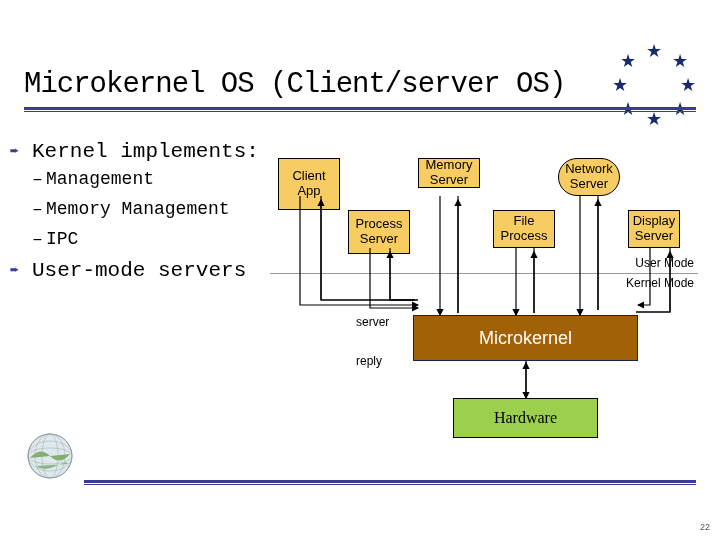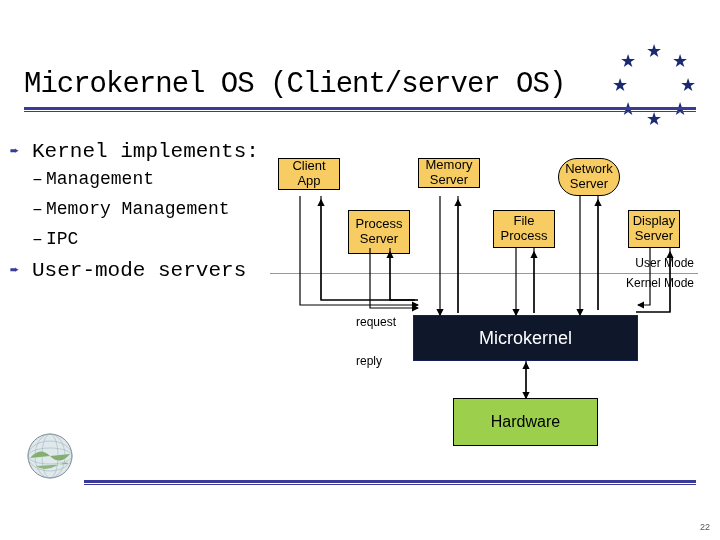--- a/index.html
+++ b/index.html
@@ -95,21 +95,21 @@
     border: 1px solid #000;
     display: flex;
     align-items: center;
     justify-content: center;
     text-align: center;
     font-size: 13px;
     line-height: 1.15;
     padding: 2px;
   }
   .yellow { background: #f7cd63; }
-  .navy   { background: #0f172a; color: #fff; font-size: 18px; border-color: #12225b; }
+  .navy   { background: #a16207; color: #fff; font-size: 18px; border-color: #12225b; }
   .green  { background: #9cd04c; font-size: 16px; }
   .label  {
     position: absolute;
     font-size: 12px;
     font-family: "Arial", sans-serif;
   }
   .mode-label {
     position: absolute;
     right: 4px;
     font-size: 12px;
@@ -173,44 +173,44 @@
   <div class="bullets">
     <div class="bullet-main">Kernel implements:</div>
     <div class="bullet-sub">Management</div>
     <div class="bullet-sub">Memory Management</div>
     <div class="bullet-sub">IPC</div>
     <div class="bullet-main">User-mode servers</div>
   </div>
 
   <div class="diagram">
 
-    <div class="box yellow" style="left:0px;   top:8px;  width:62px; height:32px;">Client
+    <div class="box yellow" style="left:0px;   top:8px;  width:62px; height:52px;">Client
 App</div>
     <div class="box yellow" style="left:140px; top:8px;  width:62px; height:30px;">Memory
 Server</div>
     <div class="box yellow" style="left:280px; top:8px;  width:62px; height:38px;border-radius:19px;">Network
 Server</div>
 
     <div class="box yellow" style="left:70px;  top:60px; width:62px; height:44px;">Process
 Server</div>
     <div class="box yellow" style="left:215px; top:60px; width:62px; height:38px;">File
 Process</div>
     <div class="box yellow" style="left:350px; top:60px; width:52px; height:38px;">Display
 Server</div>
 
     <div class="mode-label" style="top:106px;text-align:right;">User Mode</div>
     <div class="mode-rule" style="top:123px;"></div>
     <div class="mode-label" style="top:126px;">Kernel Mode</div>
 
-    <div class="label" style="left:78px; top:165px;">request</div>
+    <div class="label" style="left:78px; top:165px;">server</div>
     <div class="label" style="left:78px; top:204px;">reply</div>
 
     <div class="box navy" style="left:135px; top:165px; width:225px; height:46px;">Microkernel</div>
 
-    <div class="box green" style="left:175px; top:248px; width:145px; height:48px;">Hardware</div>
+    <div class="box green" style="left:175px; top:248px; width:145px; height:40px;font-family:Liberation Serif, serif;">Hardware</div>
 
     <svg class="arrows" width="420" height="330">
       <defs>
         <marker id="ah" markerWidth="6" markerHeight="6" refX="5" refY="3" orient="auto">
           <path d="M0,0 L6,3 L0,6 Z" fill="#000"></path>
         </marker>
       </defs>
       <g stroke="#000" stroke-width="1.2" fill="none">
 
         <path d="M22,46  V155 H140" marker-end="url(#ah)"></path>

